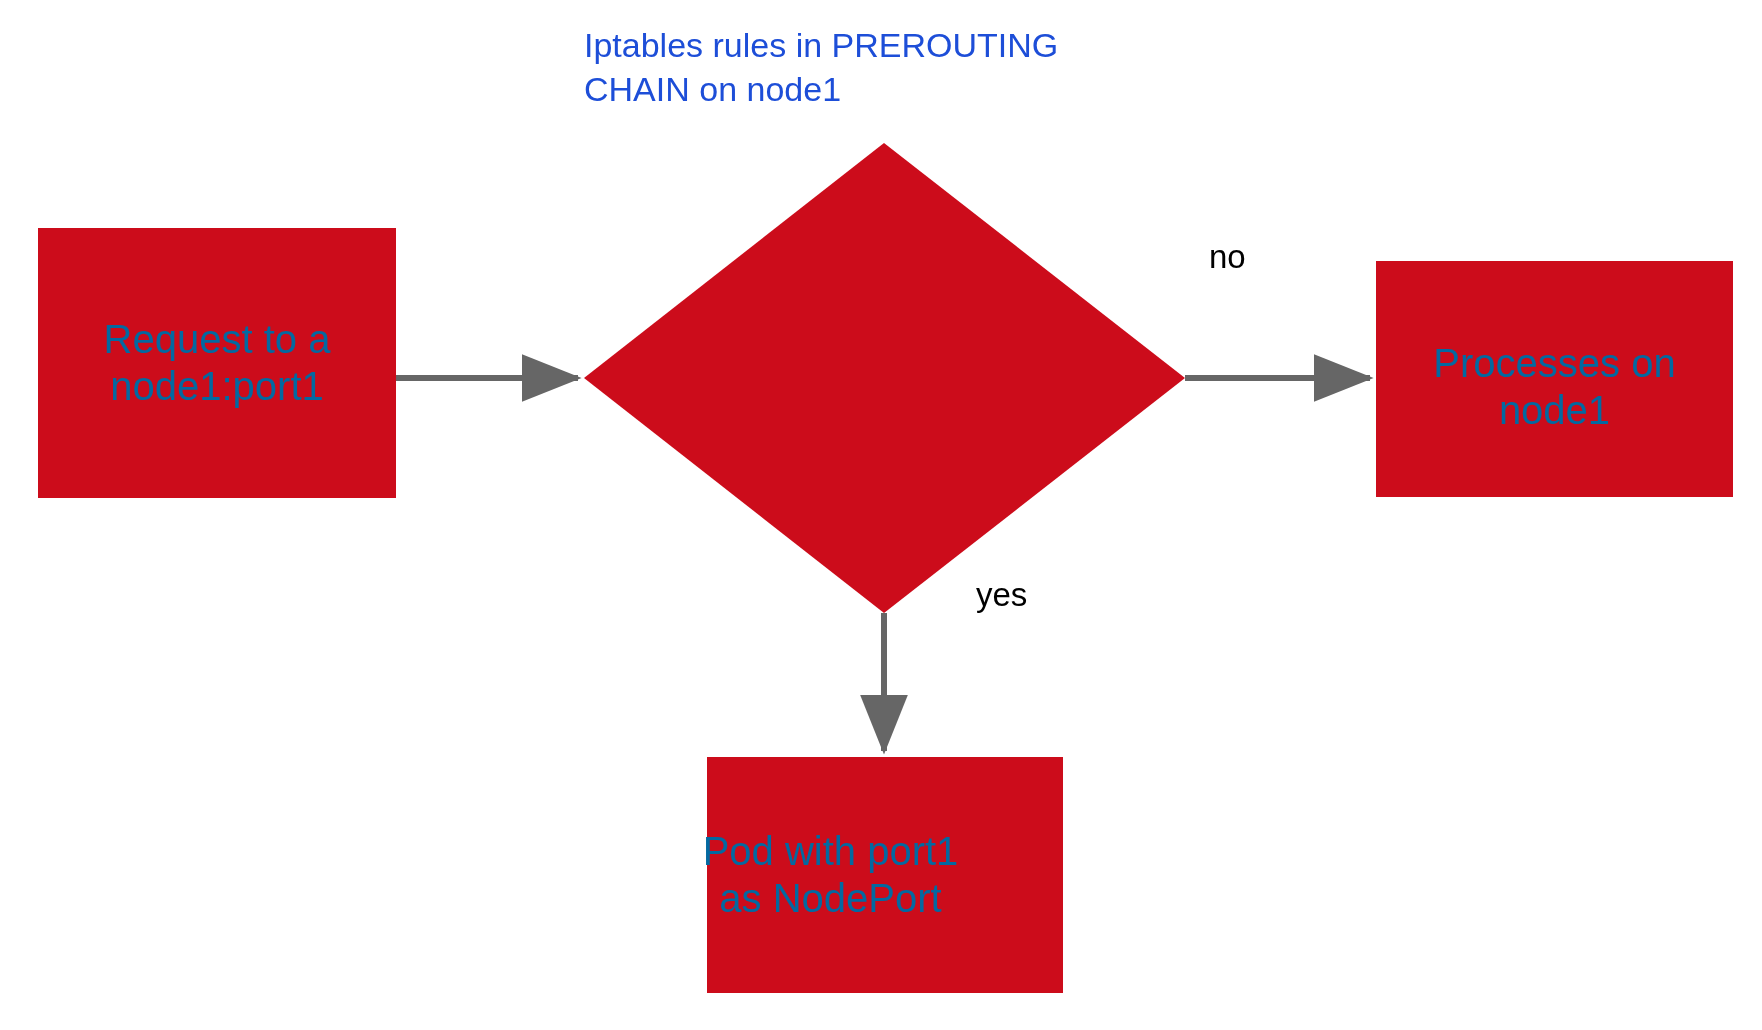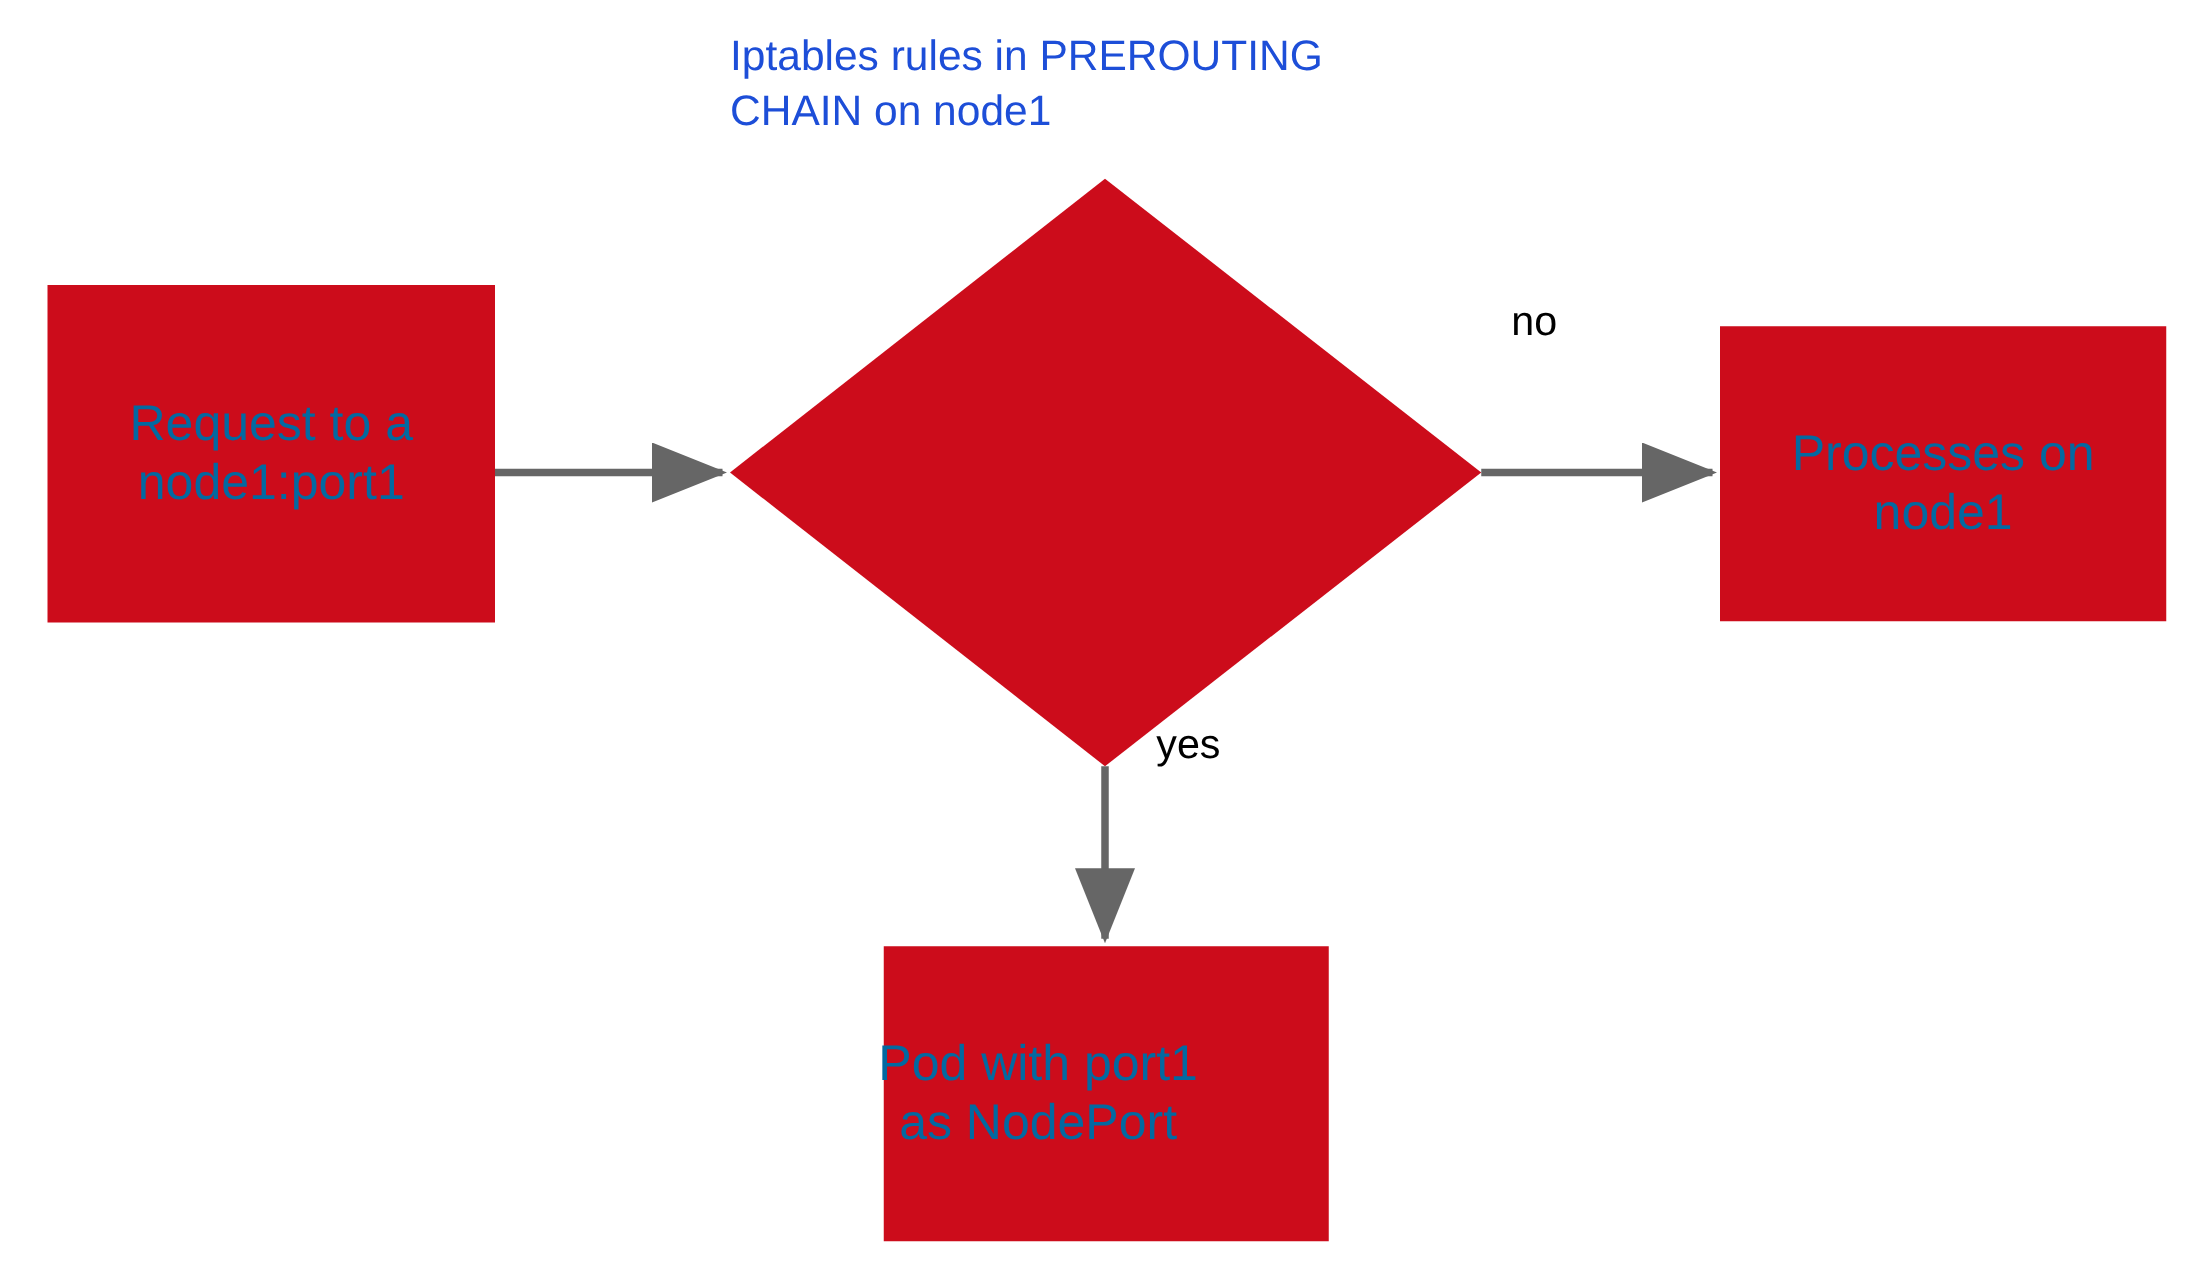--- a/index.html
+++ b/index.html
@@ -47,21 +47,21 @@
     white-space: pre-line;
   }
   .edge-label {
     position: absolute;
     color: #000000;
     font-size: 33px;
     line-height: 1;
     white-space: nowrap;
   }
   #label-no  { left: 1209px; top: 240px; }
-  #label-yes { left: 925px;  top: 578px; }
+  #label-yes { left: 976px;  top: 578px; }
 
   
   #label-request   { left: 38px;   top: 228px;  width: 358px; height: 270px; }
   #label-decision  { left: 634px;  top: 258px;  width: 500px; height: 240px; }
   #label-processes { left: 1376px; top: 261px;  width: 357px; height: 252px; }
   #label-pod       { left: 684px;  top: 757px;  width: 293px; height: 236px; }
 </style>
 </head>
 <body>
 

